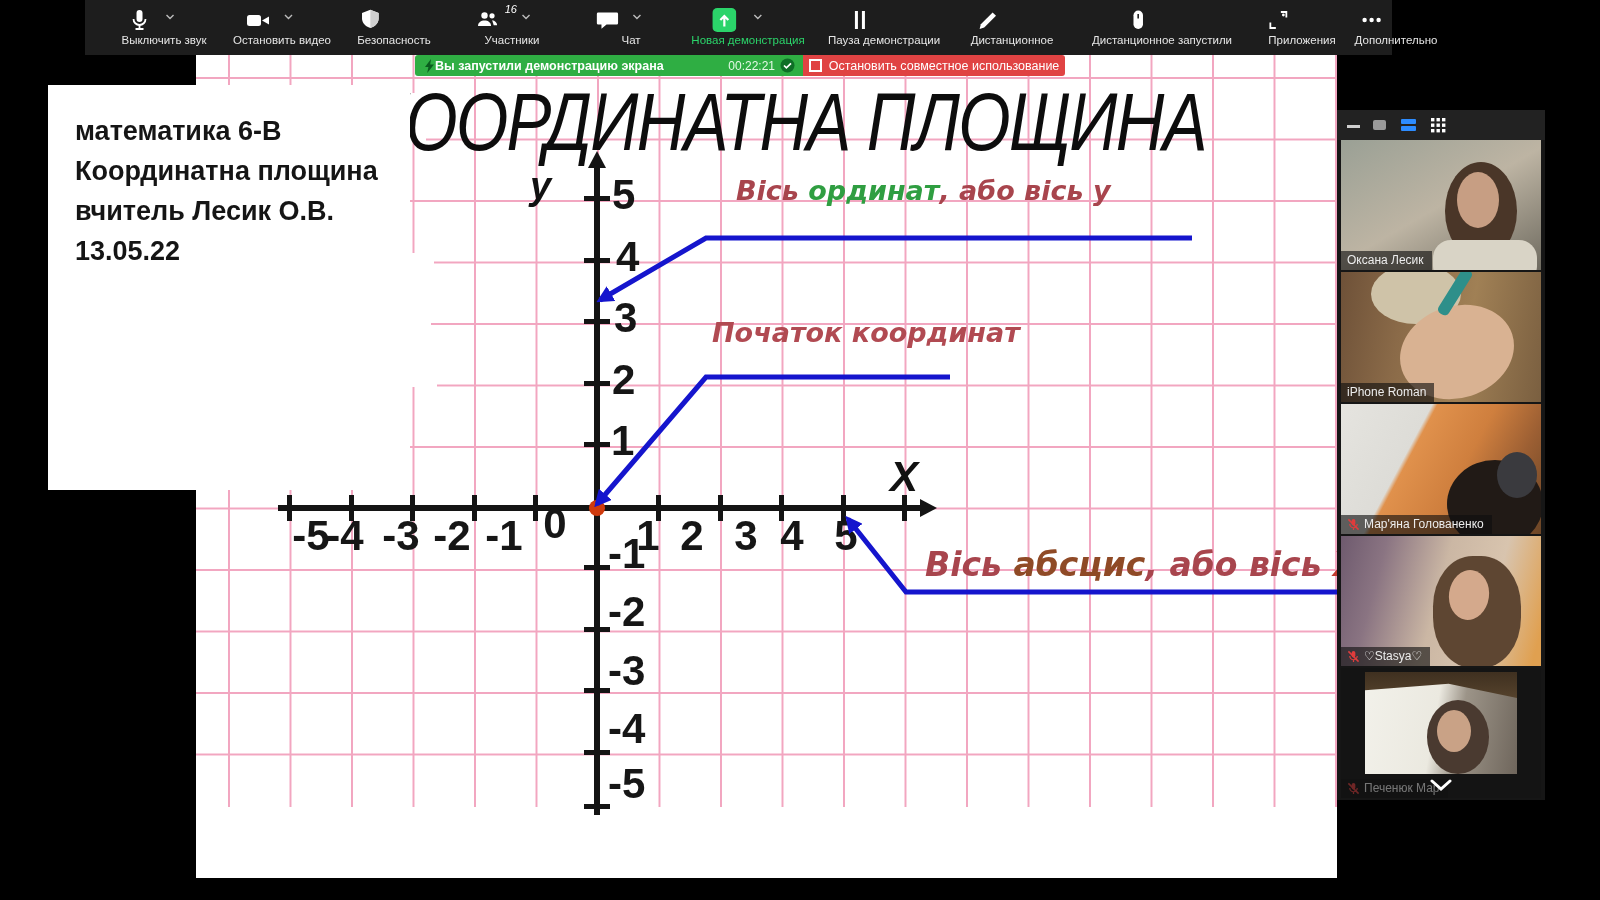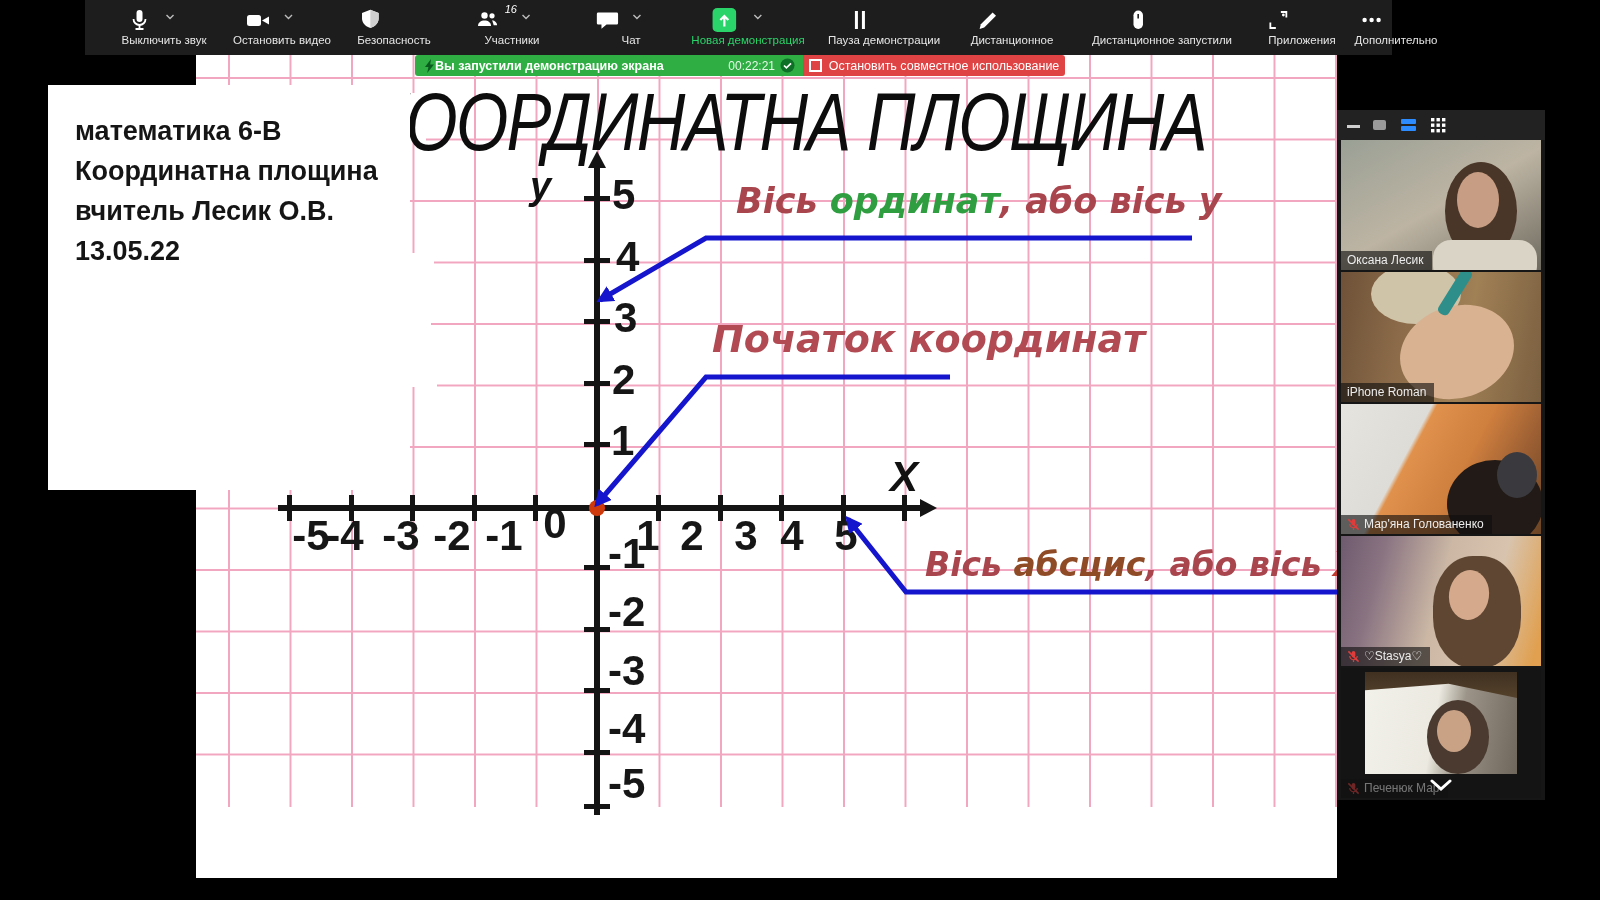--- a/index.html
+++ b/index.html
@@ -296,24 +296,24 @@
       <defs>
         <marker id="arr" viewBox="0 0 10 10" refX="7.5" refY="5" markerWidth="3.4" markerHeight="3.4" orient="auto">
           <path d="M0 0L10 5L0 10z" fill="#1515cd"></path>
         </marker>
       </defs>
       <path d="M996 183 L510 183 L404 245" stroke="#1515cd" stroke-width="5" fill="none" marker-end="url(#arr)"></path>
       <path d="M754 322 L510 322 L401 449" stroke="#1515cd" stroke-width="5" fill="none" marker-end="url(#arr)"></path>
       <path d="M1141 537 L710 537 L652 464" stroke="#1515cd" stroke-width="5" fill="none" marker-end="url(#arr)"></path>
     </svg>
 
-    <div class="ann" style="left:540px;top:126px;font-size:35px">
+    <div class="ann" style="left:540px;top:120px;font-size:27px">
       <span class="red">Вісь </span><span class="green">ординат</span><span class="red">, або вісь </span><span class="red bold">y</span>
     </div>
-    <div class="ann red" style="left:516px;top:262px;font-size:38px;color:#b14a52">Початок координат</div>
+    <div class="ann red" style="left:516px;top:262px;font-size:27px;color:#b14a52">Початок координат</div>
     <div class="ann" style="left:729px;top:490px;font-size:33px">
       <span class="red">Вісь </span><span class="brown">абсцис</span><span class="red">, або вісь </span><span class="bold" style="color:#c23a2e">X</span>
     </div>
   </div>
 
   <div class="info-panel">
     <div>математика 6-В</div>
     <div>Координатна площина</div>
     <div>вчитель Лесик О.В.</div>
     <div>13.05.22</div>

